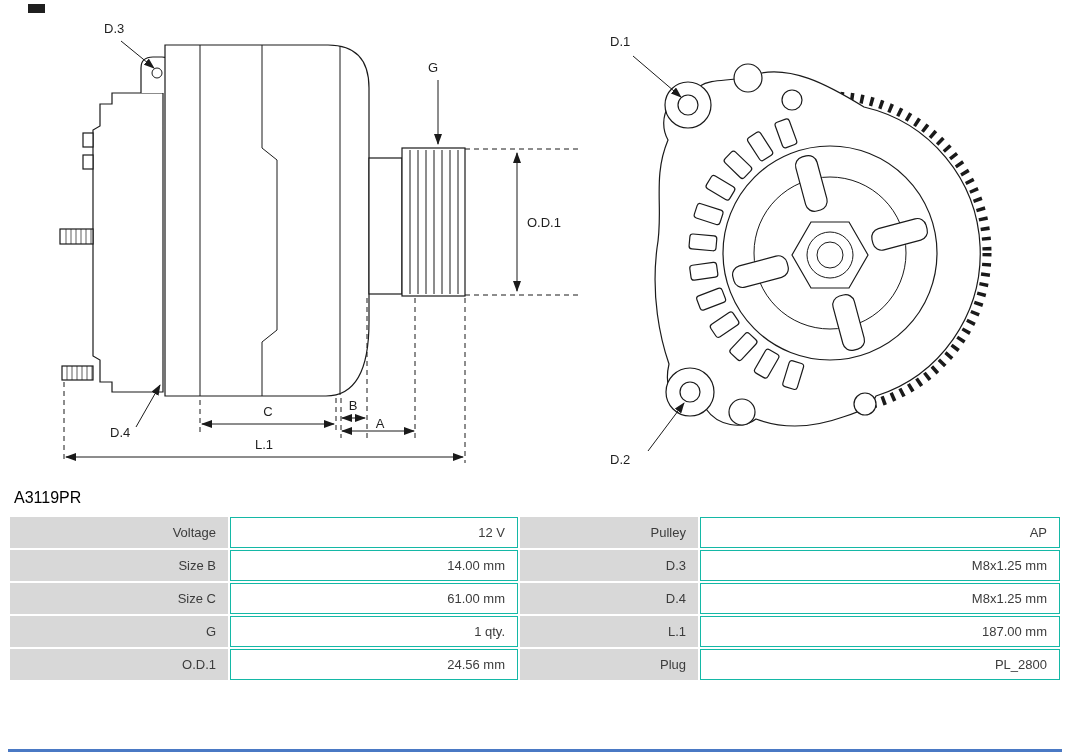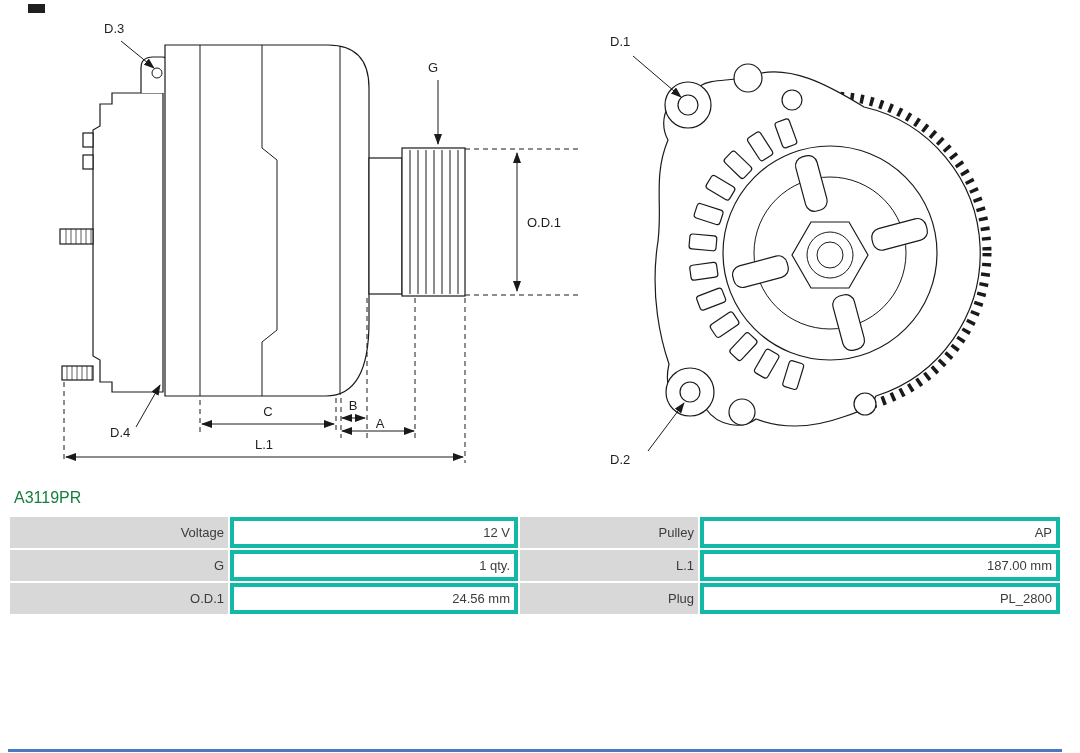--- a/index.html
+++ b/index.html
@@ -4,28 +4,28 @@
 <style>
   * { margin:0; padding:0; box-sizing:border-box; }
   html,body { width:1080px; height:753px; background:#fff;
               font-family:"Liberation Sans", sans-serif; }
   body { position:relative; overflow:hidden; }
 
   .logo-fragment { position:absolute; left:28px; top:4px; width:17px; height:9px; background:#1f1f1f; }
 
   .diagram-area { position:absolute; left:0; top:0; width:1080px; height:478px; }
 
-  .part-number { position:absolute; left:14px; top:489px; font-size:16px; color:#15803d; }
+  .part-number { position:absolute; left:14px; top:489px; font-size:16px; color:#000000; }
 
   .spec-table { position:absolute; left:8px; top:515px; width:1054px;
                 border-collapse:separate; border-spacing:2px; }
-  .spec-table td { height:31px; font-size:13px; color:#3c3c3c; padding:0 4px;
+  .spec-table td { height:31px; font-size:13px; color:#3c3c3c; padding:0 12px;
                    text-align:right; vertical-align:middle; white-space:nowrap; }
   .spec-table td.lbl { background:#d8d8d8; }
-  .spec-table td.val { background:#ffffff; border:4px solid #14b8a6; }
+  .spec-table td.val { background:#ffffff; border:1px solid #14b8a6; }
 
   .bottom-accent-bar { position:absolute; left:8px; top:749px; width:1054px; height:3px; background:#4a79c4; }
 
   svg text.dlabel { font-family:"Liberation Sans", sans-serif; font-size:13px; fill:#1f1f1f; }
   .lnw  { fill:#ffffff; stroke:#1a1a1a; stroke-width:1.2; }
   .thin { fill:none; stroke:#1a1a1a; stroke-width:1; }
   .dash { fill:none; stroke:#1a1a1a; stroke-width:1; stroke-dasharray:5 4; }
   .dim  { fill:none; stroke:#1a1a1a; stroke-width:1; }
   .hatch{ fill:none; stroke:#1a1a1a; stroke-width:0.7; }
 </style>
@@ -164,20 +164,32 @@
       <col style="width:360px">
   </colgroup>
   <tbody>
     <tr>
       <td class="lbl">Voltage</td>
       <td class="val">12 V</td>
       <td class="lbl">Pulley</td>
       <td class="val">AP</td>
     </tr>
     <tr>
+      <td class="lbl">Size B</td>
+      <td class="val">14.00 mm</td>
+      <td class="lbl">D.3</td>
+      <td class="val">M8x1.25 mm</td>
+    </tr>
+    <tr>
+      <td class="lbl">Size C</td>
+      <td class="val">61.00 mm</td>
+      <td class="lbl">D.4</td>
+      <td class="val">M8x1.25 mm</td>
+    </tr>
+    <tr>
       <td class="lbl">G</td>
       <td class="val">1 qty.</td>
       <td class="lbl">L.1</td>
       <td class="val">187.00 mm</td>
     </tr>
     <tr>
       <td class="lbl">O.D.1</td>
       <td class="val">24.56 mm</td>
       <td class="lbl">Plug</td>
       <td class="val">PL_2800</td>

